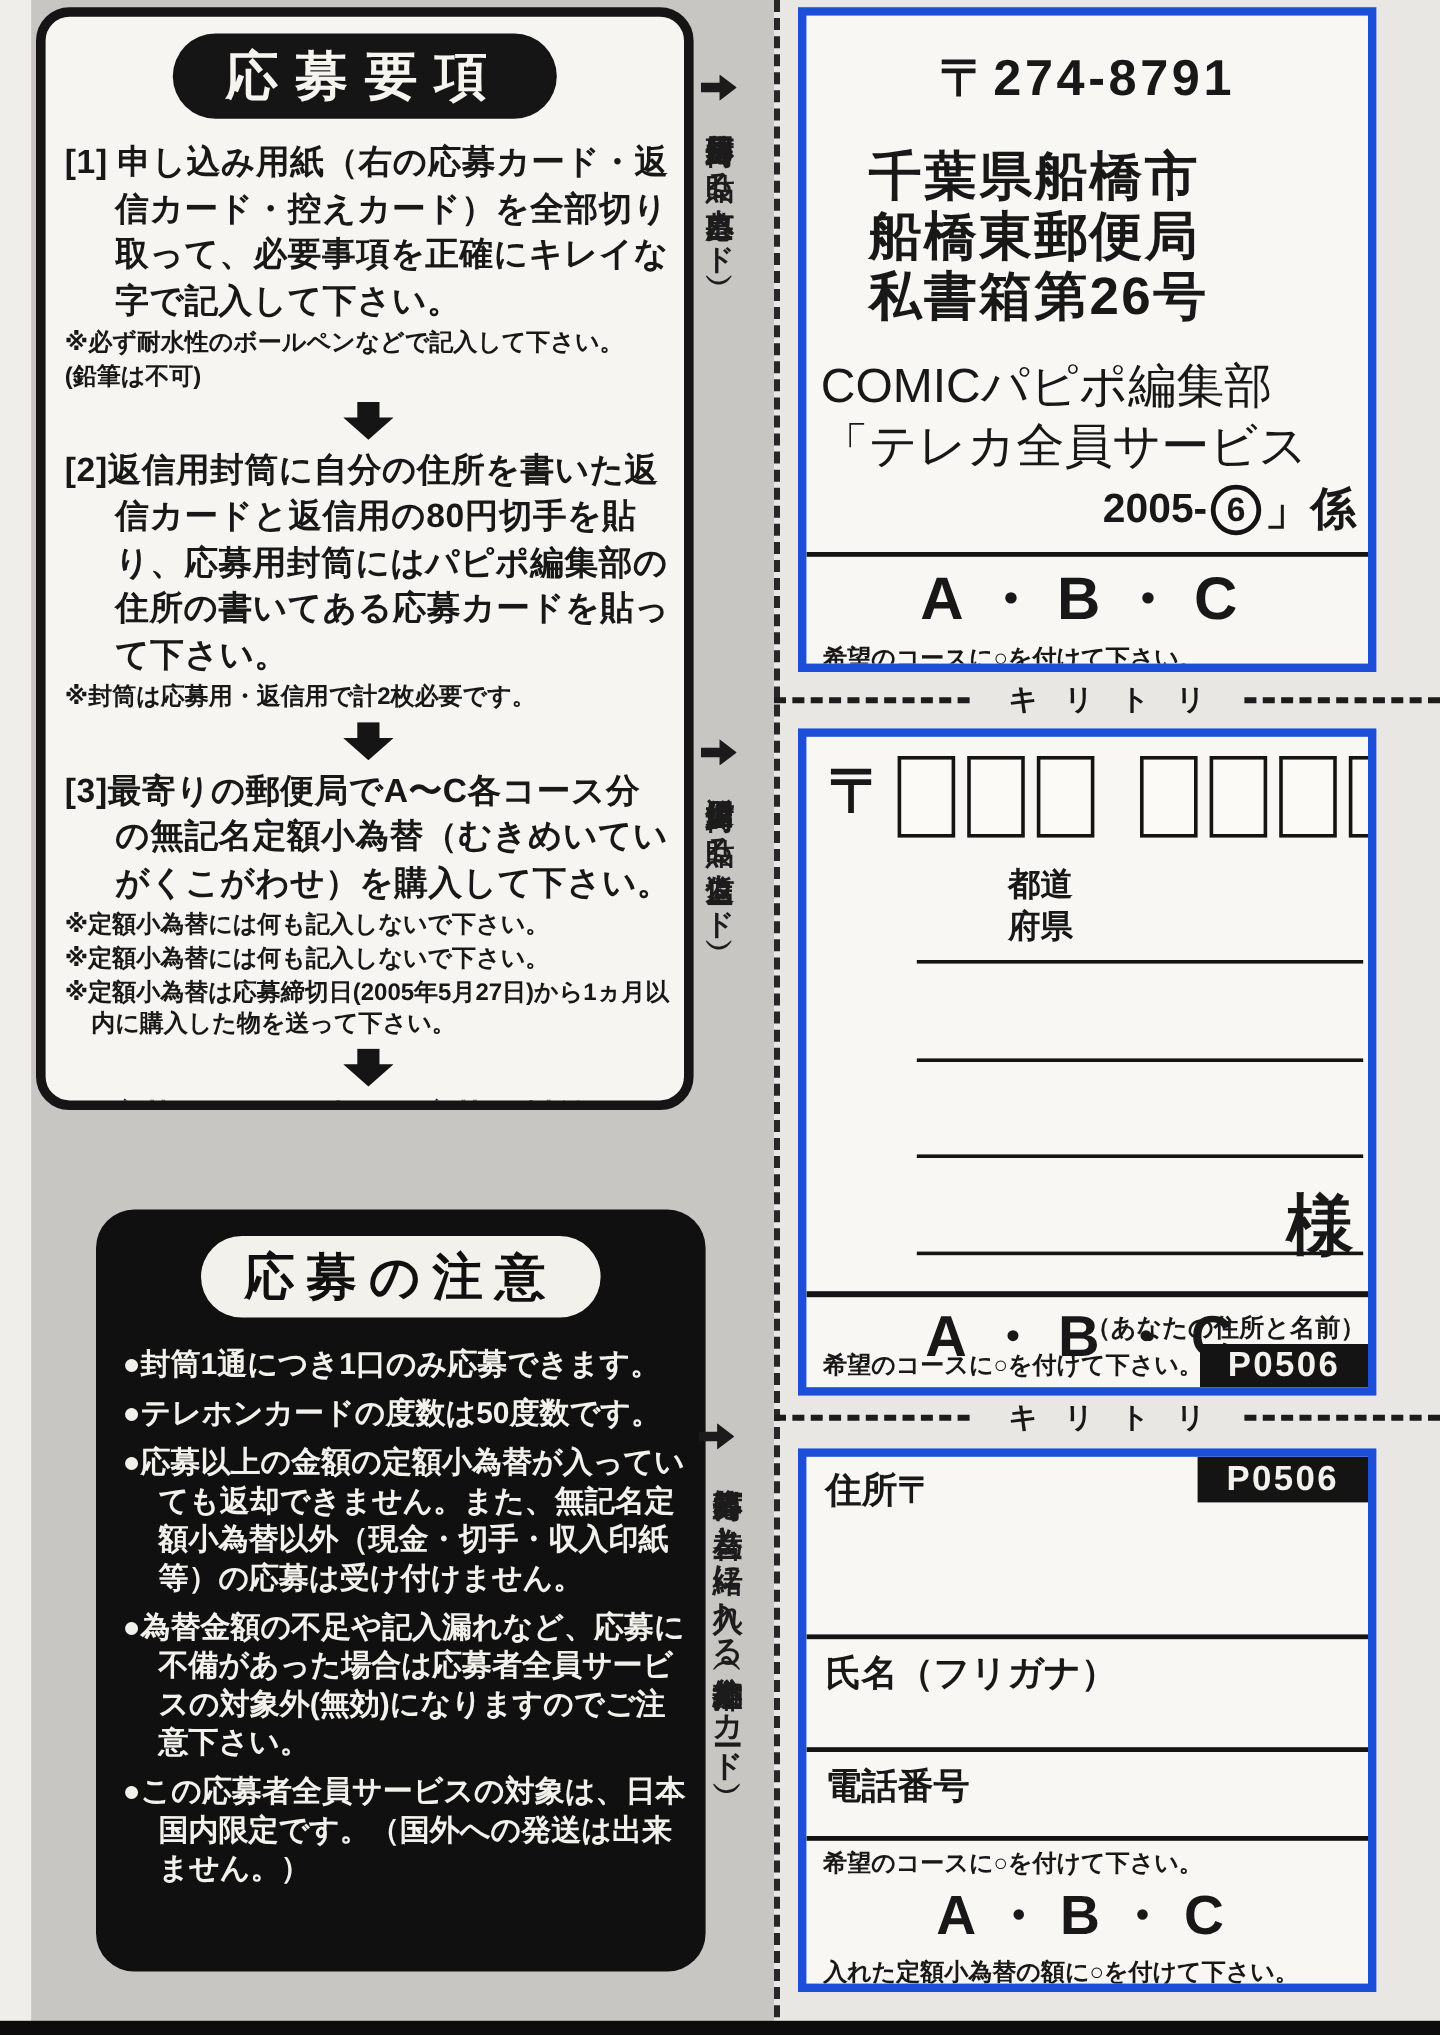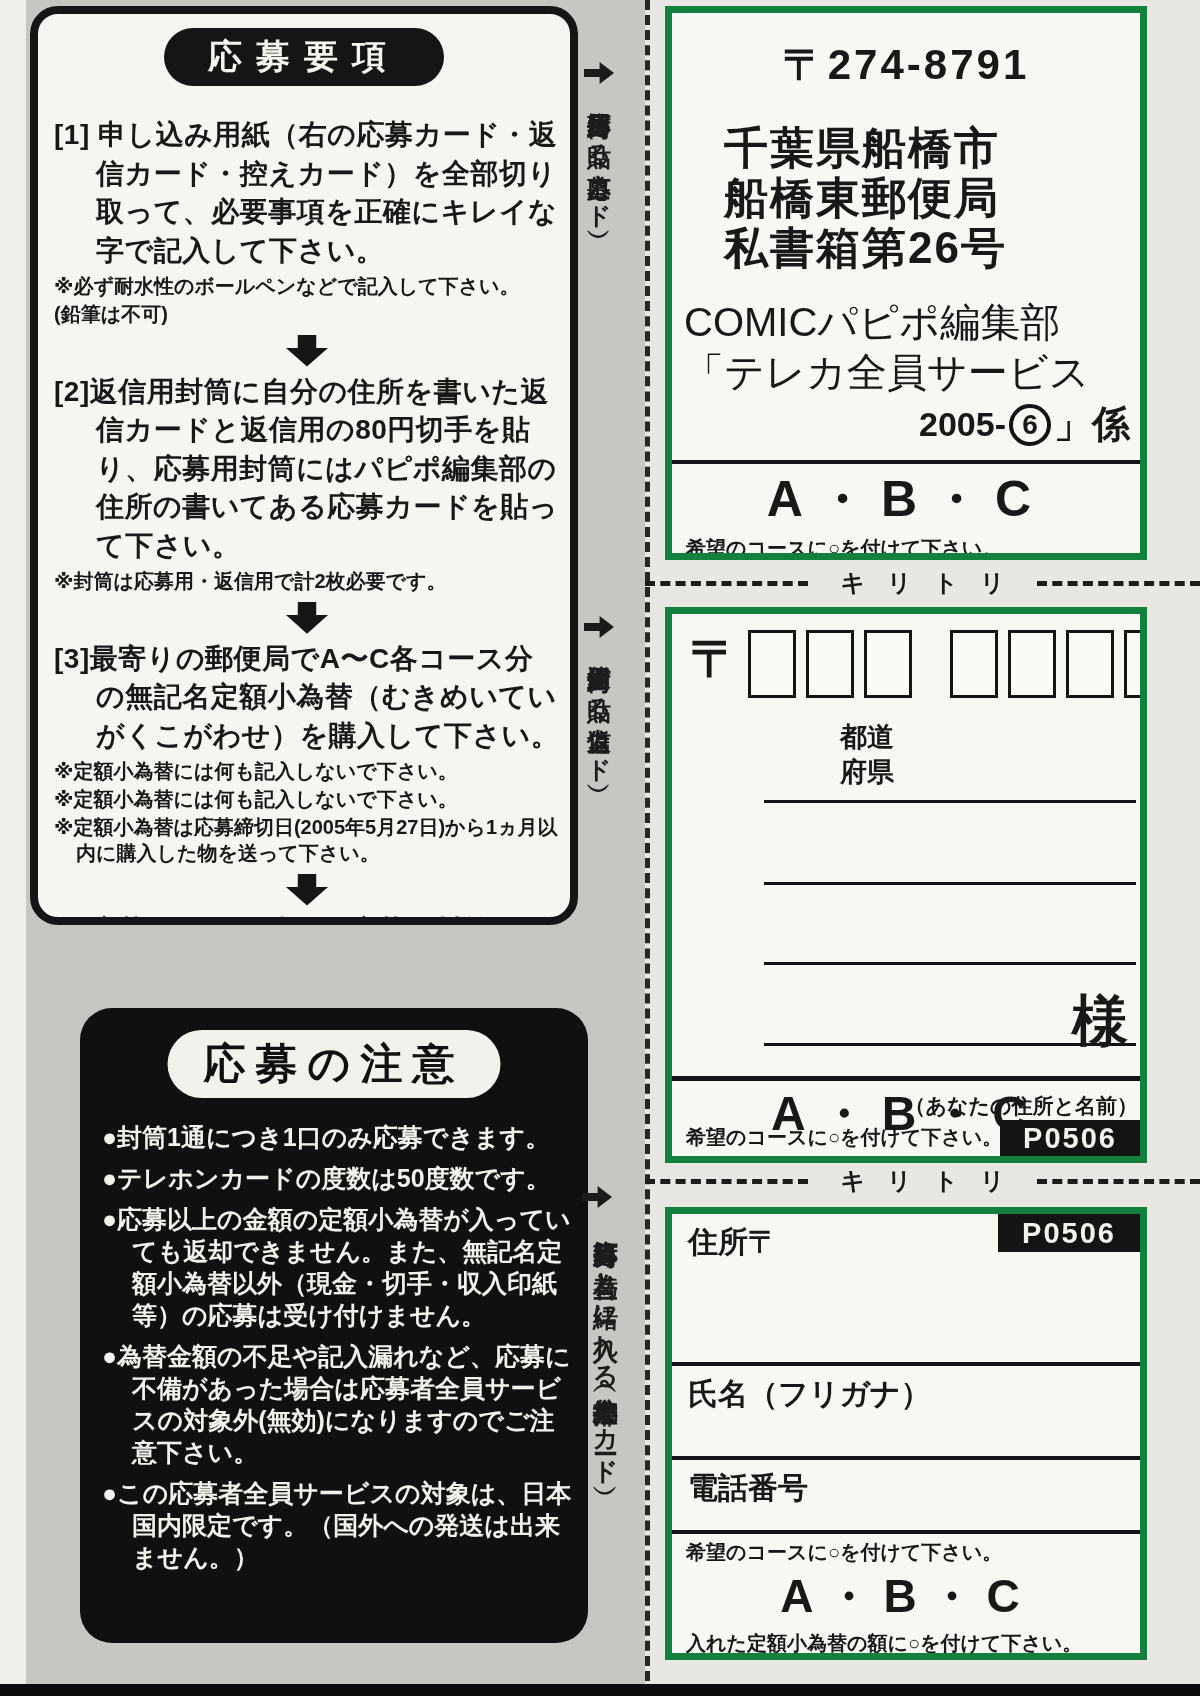--- a/index.html
+++ b/index.html
@@ -11,21 +11,21 @@
   .left-edge { position:absolute; left:0; top:0; width:26px; height:1696px; background:#efeeea; }
   .right-zone { position:absolute; left:645px; top:0; width:555px; height:1696px;
     background:#e8e7e3; border-left:5px dashed #262626; box-sizing:border-box; }
   .bottom-bar { position:absolute; left:0; top:1684px; width:1200px; height:12px; background:#0c0c0c; }
 
   
   .g-box { position:absolute; left:30px; top:6px; width:548px; height:919px;
     background:#f6f5f1; border:8px solid #151515; border-radius:28px; box-sizing:border-box; overflow:hidden; }
   .pill-black { position:absolute; left:50%; transform:translateX(-50%); top:14px;
     background:#151515; color:#f5f4ef; border-radius:36px; padding:6px 44px;
-    font-size:34px; font-weight:bold; letter-spacing:14px; white-space:nowrap; }
+    font-size:44px; font-weight:bold; letter-spacing:14px; white-space:nowrap; }
   .g-body { position:absolute; top:96px; left:16px; right:10px; }
   .step { font-size:28px; font-weight:bold; line-height:1.38; letter-spacing:.5px;
     margin:6px 0 0; padding-left:42px; text-indent:-42px; }
   .note { font-size:20px; font-weight:bold; line-height:1.3; margin:2px 0 0;
     padding-left:22px; text-indent:-22px; }
   .arrow-down { margin:8px auto 4px; width:42px; height:32px; background:#151515;
     clip-path:polygon(28% 0,72% 0,72% 42%,100% 42%,50% 100%,0 42%,28% 42%); }
 
   
   .c-box { position:absolute; left:80px; top:1008px; width:508px; height:635px;
@@ -52,21 +52,21 @@
   
   .cutline { position:absolute; left:645px; width:555px; height:26px;
     display:flex; align-items:center; gap:10px; }
   .cutline .dash { flex:1; border-top:5px dashed #1c1c1c; }
   .cutline .cutlabel { font-size:24px; font-weight:bold; letter-spacing:22px; padding-left:22px; white-space:nowrap; }
   .cutline-1 { top:570px; }
   .cutline-2 { top:1168px; }
 
   
   .card { position:absolute; left:665px; width:482px; background:#f8f7f3;
-    border:7px solid #15803d; box-sizing:border-box; overflow:hidden; }
+    border:7px solid #1d4ed8; box-sizing:border-box; overflow:hidden; }
   .card-1 { top:6px; height:554px; }
   .card-2 { top:607px; height:556px; }
   .card-3 { top:1207px; height:453px; }
 
   .c1-postal { text-align:center; font-size:42px; font-weight:bold; letter-spacing:3px; margin-top:24px; }
   .c1-address { margin:30px 0 0 52px; }
   .c1-address div { font-size:44px; font-weight:bold; letter-spacing:2px; line-height:50px; }
   .c1-recipient { margin:24px 0 0 12px; }
   .c1-recipient div { font-size:40px; font-weight:normal; line-height:50px; }
   .c1-campaign { display:flex; justify-content:flex-end; align-items:center; gap:3px;

